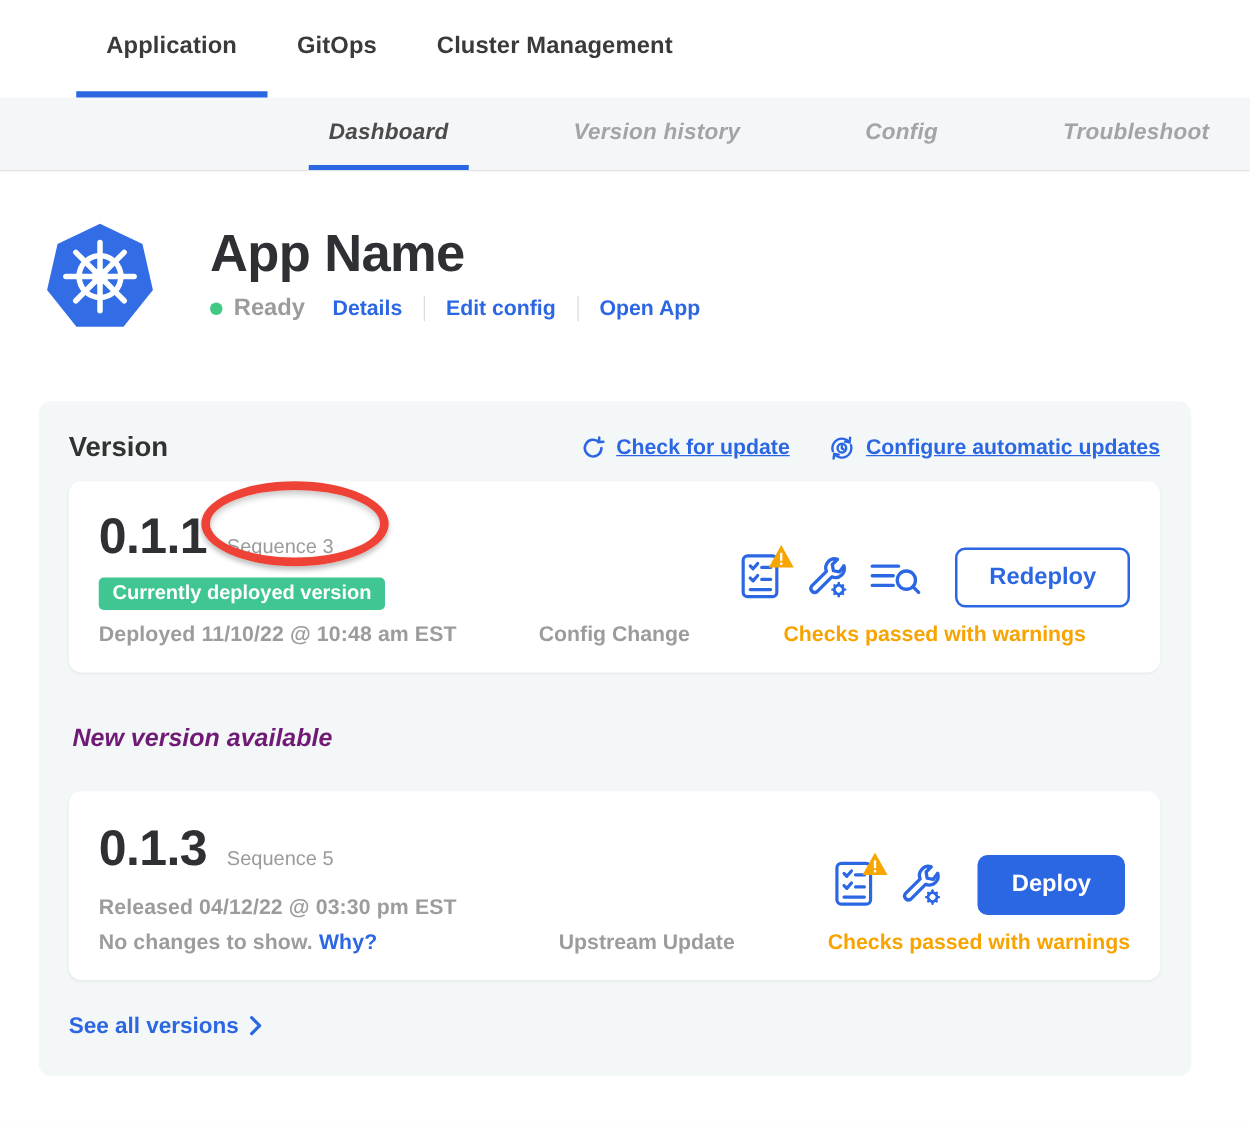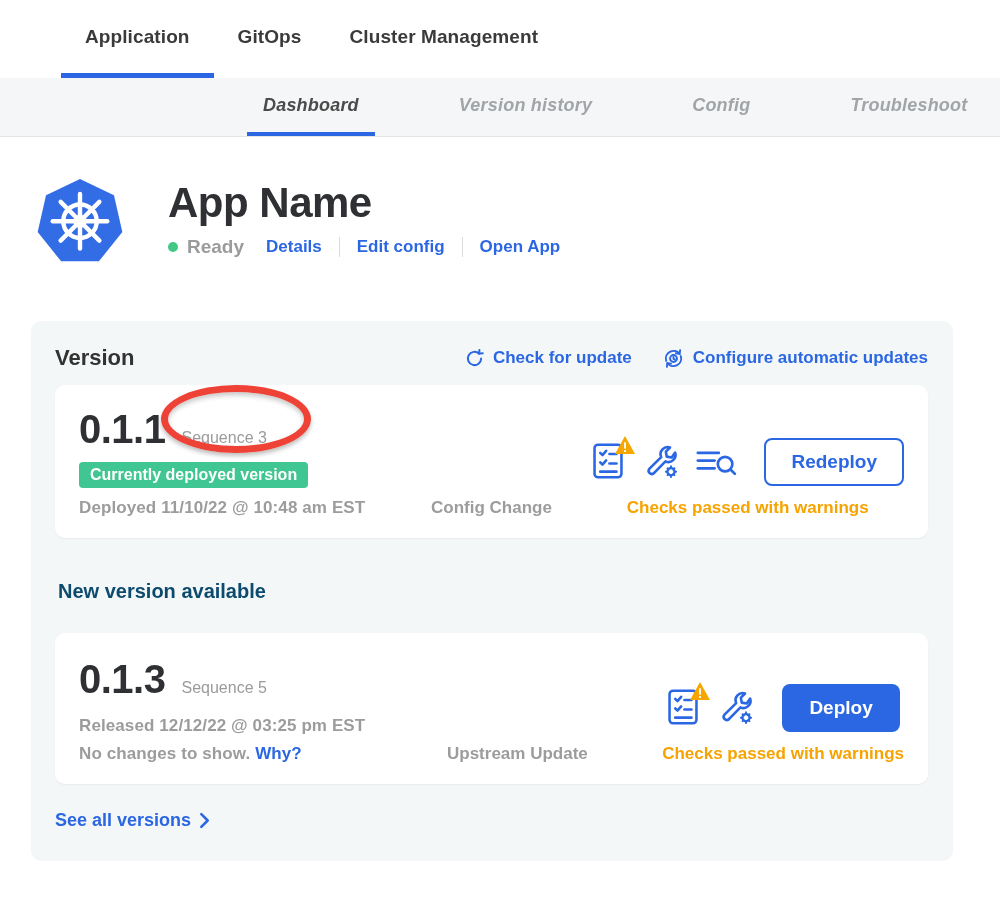--- a/index.html
+++ b/index.html
@@ -30,21 +30,21 @@
   .hlink { font-size:17px; font-weight:700; color:#2b67e3; cursor:pointer; text-decoration:none; }
   .vdiv { width:1px; height:20px; background:#d9dcdd; margin:0 17px; }
 
   
   .panel { width:922px; margin:52px 0 0 31px; background:#f4f7f8; border-radius:10px;
     padding:24px 25px 30px 24px; }
   .panel-head { display:flex; align-items:center; }
   .panel-title { font-size:22px; font-weight:700; color:#323232; }
   .panel-links { margin-left:auto; display:flex; align-items:center; gap:30px; }
   .plink { display:flex; align-items:center; gap:8px; font-size:17px; font-weight:700;
-    color:#2b67e3; cursor:pointer; }
+    color:#2b67e3; cursor:pointer;text-decoration:underline; }
   .plink svg { display:block; }
 
   .vcard { position:relative; background:#fff; border-radius:10px; margin-top:14px;
     padding:16px 24px 20px; display:flex; align-items:flex-end; min-height:153px;
     box-shadow:0 1px 2px rgba(0,0,0,.05); }
   .vcard.second { margin-top:30px; min-height:151px; }
 
   .left-col { width:332px; flex:none; }
   .ver-row { display:flex; align-items:baseline; }
   .ver-num { font-size:40px; font-weight:800; color:#2f3033; letter-spacing:-.5px; }
@@ -61,21 +61,21 @@
   .icon-wrap { position:relative; width:38px; height:42px; cursor:pointer; }
   .icon-wrap .warn-badge { position:absolute; top:-6px; right:-7px; }
   .icon-btn { cursor:pointer; display:block; }
   .checks { margin-top:12px; font-size:17px; font-weight:700; color:#f7a300; }
 
   .btn { font-family:inherit; font-size:19px; font-weight:700; border-radius:8px;
     cursor:pointer; margin-left:12px; }
   .btn-outline { color:#2b67e3; background:#fff; border:2px solid #2b67e3; padding:11px 25px; }
   .btn-solid { color:#fff; background:#2b67e3; border:none; padding:13px 27px; }
 
-  .new-version-heading { margin:42px 0 0 3px; font-size:20px; font-weight:700; color:#0c4a6e; }
+  .new-version-heading { margin:42px 0 0 3px; font-size:20px; font-weight:700; color:#701a75;font-style:italic; }
 
   .see-all { margin-top:26px; display:flex; align-items:center; gap:7px;
     font-size:18px; font-weight:700; color:#2b67e3; cursor:pointer; width:max-content; }
 
   
   .red-ellipse { position:absolute; left:106px; top:0px; width:150px; height:68px;
     border:7px solid #ee4236; border-radius:50%; pointer-events:none;
     box-shadow:0 3px 4px rgba(0,0,0,.25), inset 0 3px 5px rgba(0,0,0,.22); }
 </style>
 </head>
@@ -205,21 +205,21 @@
   </div>
 
   <h3 class="new-version-heading">New version available</h3>
 
   <div class="vcard second">
     <div class="left-col" style="width:348px;">
       <div class="ver-row">
         <span class="ver-num">0.1.3</span>
         <span class="ver-seq">Sequence 5</span>
       </div>
-      <div class="meta" style="margin-top:14px;">Released 12/12/22 @ 03:25 pm EST</div>
+      <div class="meta" style="margin-top:14px;">Released 04/12/22 @ 03:30 pm EST</div>
       <div class="meta" style="margin-top:8px;">
         <span>No changes to show.</span>
         <span class="why">Why?</span>
       </div>
     </div>
     <div class="source-label">Upstream Update</div>
     <div class="actions">
       <div class="actions-row">
         <span class="icon-wrap">
           <svg width="34" height="40" viewBox="0 0 24 28" fill="none" stroke="#2b67e3" stroke-width="1.8" stroke-linecap="round" stroke-linejoin="round">

